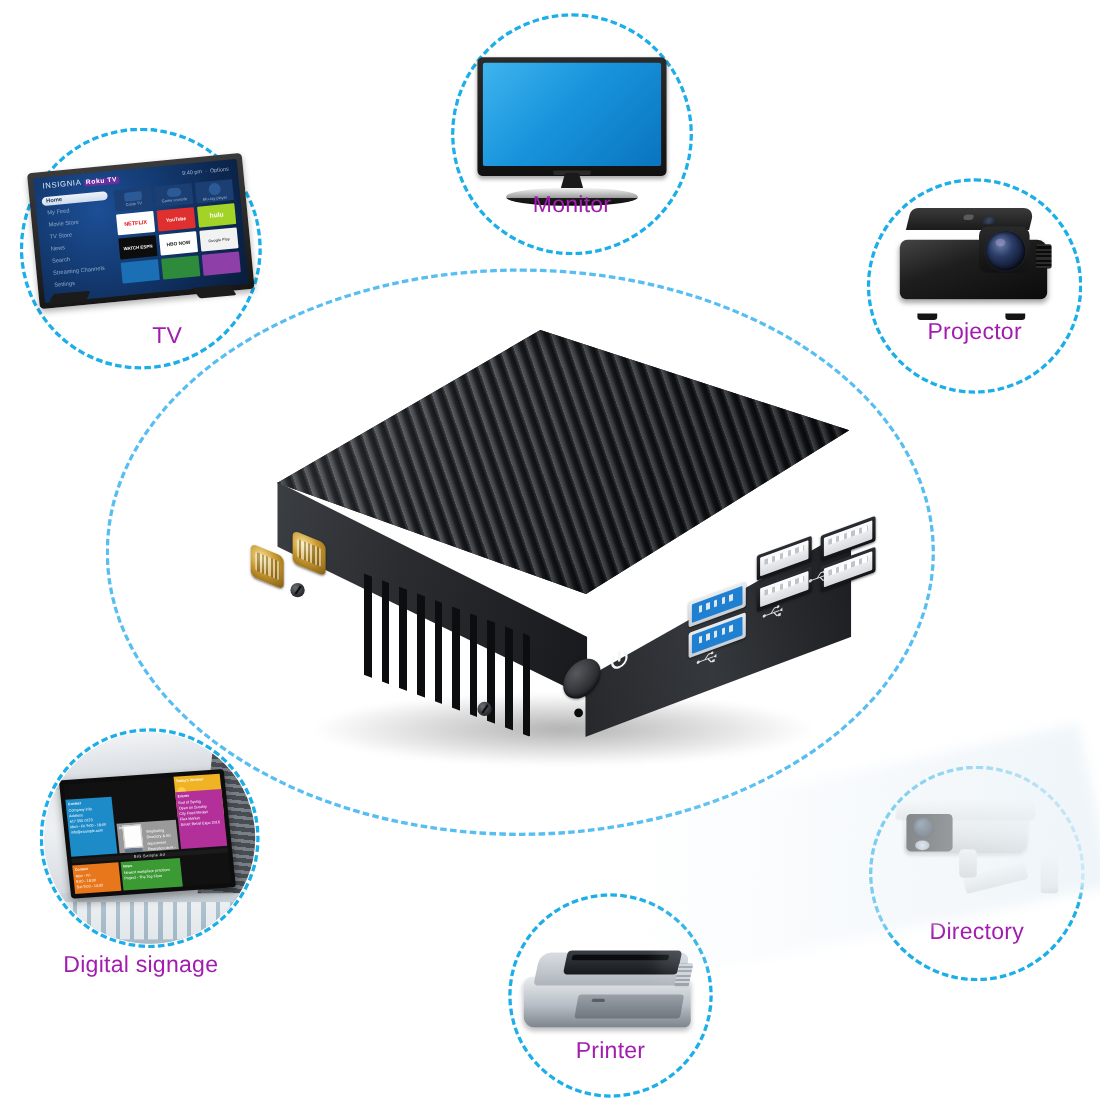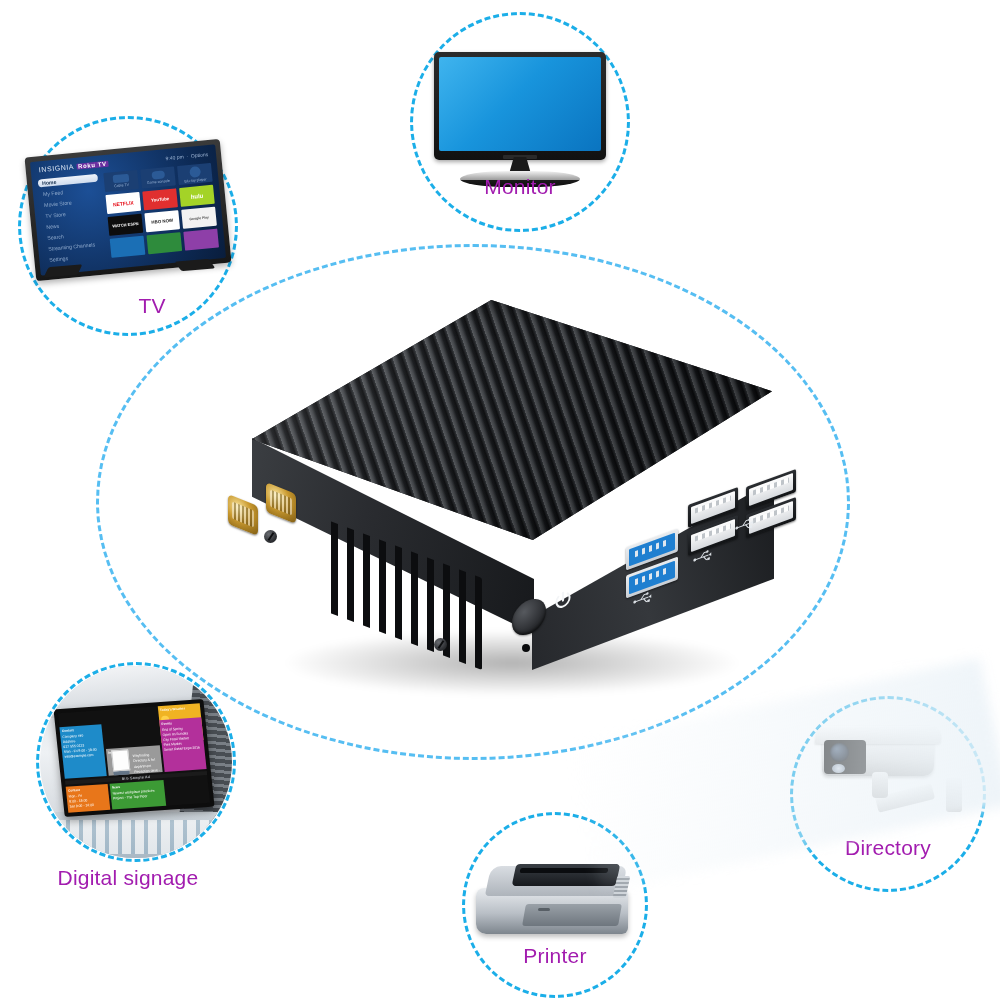--- a/index.html
+++ b/index.html
@@ -300,20 +300,35 @@
       </div>
 
       <div style="position:absolute;left:16px;top:118px;width:34px;height:10px;
                   background:#1b1b1b;transform:rotate(-5deg) skewX(-30deg);border-radius:2px;"></div>
       <div style="position:absolute;left:148px;top:112px;width:34px;height:10px;
                   background:#1b1b1b;transform:rotate(-5deg) skewX(30deg);border-radius:2px;"></div>
     </div>
     <div class="node-label" style="left:134px;top:178px;width:120px;">TV</div>
   </div>
 
+  <div style="position:absolute;left:788px;top:162px;width:196px;height:196px;">
+    <div class="ring small" style="left:0;top:0;width:196px;height:196px;"></div>
+    <div class="dev" style="left:30px;top:38px;width:140px;height:86px;">
+      <div class="pj-top"></div>
+      <div class="pj-body"></div>
+      <div class="pj-lens-h"></div>
+      <div class="pj-lens"></div>
+      <div class="pj-vent"></div>
+      <div class="pj-btn"></div>
+      <div class="pj-dial"></div>
+      <div class="pj-foot"></div>
+      <div class="pj-foot r"></div>
+    </div>
+    <div class="node-label" style="left:98px;top:128px;width:160px;">Projector</div>
+  </div>
 
   <div style="position:absolute;left:36px;top:662px;width:200px;height:200px;">
     <div class="ring small" style="left:0;top:0;width:200px;height:200px;"></div>
     <div class="dev" style="left:4px;top:4px;width:192px;height:192px;">
       <div class="ds-room">
         <div class="ds-ceiling"></div>
         <div class="ds-fins"></div>
         <div class="ds-floor"></div>
         <div class="ds-glass"></div>
         <div class="ds-screen">

